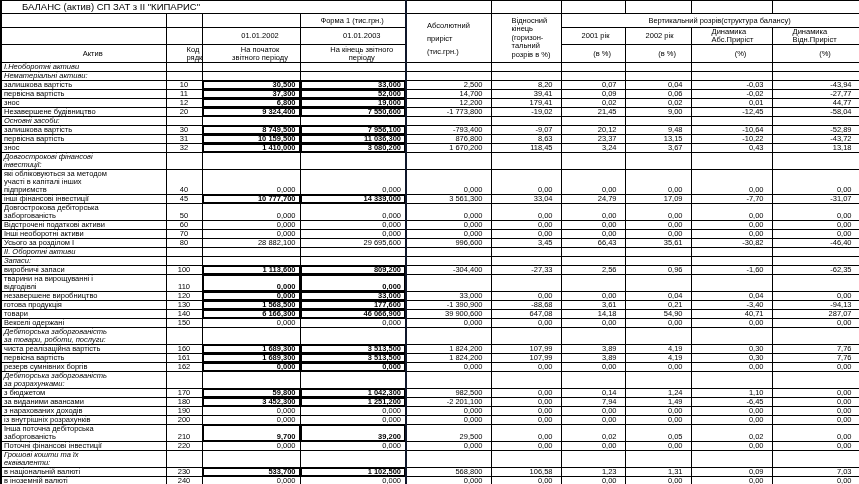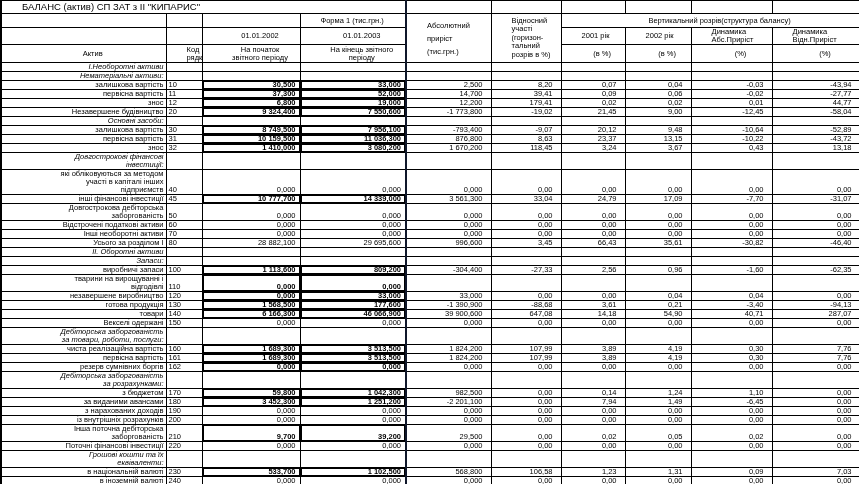--- a/index.html
+++ b/index.html
@@ -1,21 +1,21 @@
 <!DOCTYPE html>
 <html><head>
 <meta charset="utf-8">
 <style>
   html,body{margin:0;padding:0;background:#fff;}
   body{width:859px;height:484px;font-family:"Liberation Sans",sans-serif;color:#000;overflow:hidden;}
   table.t{border-collapse:collapse;table-layout:fixed;width:859px;border:1px solid #000;border-left:2px solid #000;}
   .t td{border:1px solid #000;font-size:7.5px;line-height:8px;padding:0 2px;vertical-align:bottom;overflow:hidden;}
   .t thead td{vertical-align:middle;padding-left:20px;}
-  td.label{white-space:pre-line;text-align:right;}
-  td.code{text-align:left;}
+  td.label{white-space:pre-line;text-align:left;}
+  td.code{text-align:center;}
   td.num{text-align:right;}
   td.v1,td.v2{padding-right:4px;}
   td.r{padding-right:8px;}
   td.c5{border-left:2px solid #0f172a;}
   tr.ital td.label{font-style:italic;}
   tr.b td.v1, tr.b td.v2{font-weight:bold;box-shadow:inset 0 0 0 1px #000;text-align:right;}
   .t tbody td{height:8px;}
   td.title{font-size:9.5px;white-space:nowrap;padding-left:1px;}
   .hr1 td{height:12px;}
   .hr2 td{height:13px;}
@@ -55,21 +55,21 @@
     </tr>
     <tr class="hr2">
       <td></td>
       <td></td>
       <td></td>
       <td class="hl">Форма 1 (тис.грн.)</td>
       <td class="c5 span3 hl" rowspan="3">Абсолютний
 приріст
 (тис.грн.)</td>
       <td class="span3b hl" rowspan="3">Відносний
-участі
+кінець
 (горизон-
 тальний
 розрів в %)</td>
       <td class="hc" colspan="4">Вертикальний розрів(структура балансу)</td>
     </tr>
     <tr class="hr3">
       <td></td>
       <td></td>
       <td class="hc">01.01.2002</td>
       <td class="hc">01.01.2003</td>

